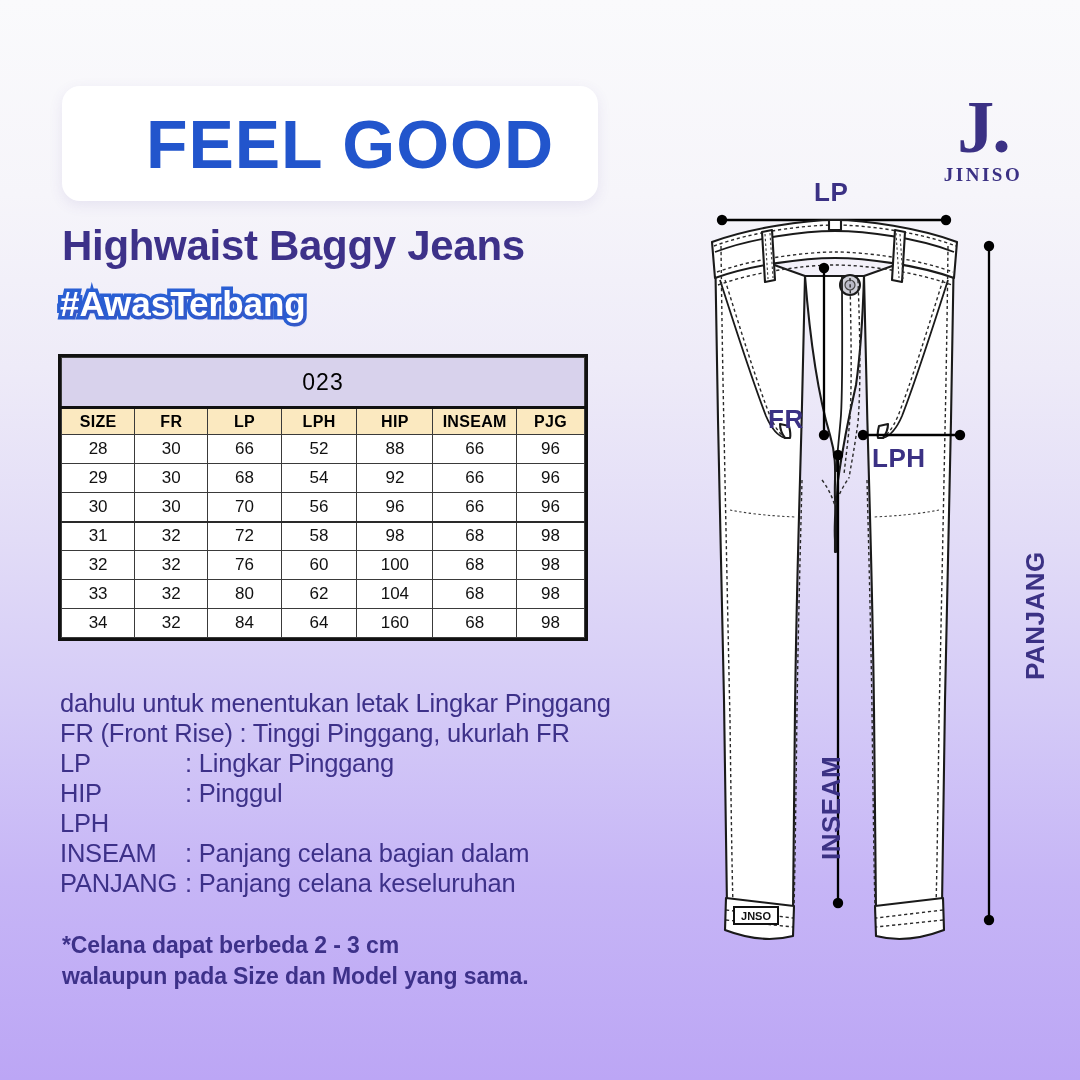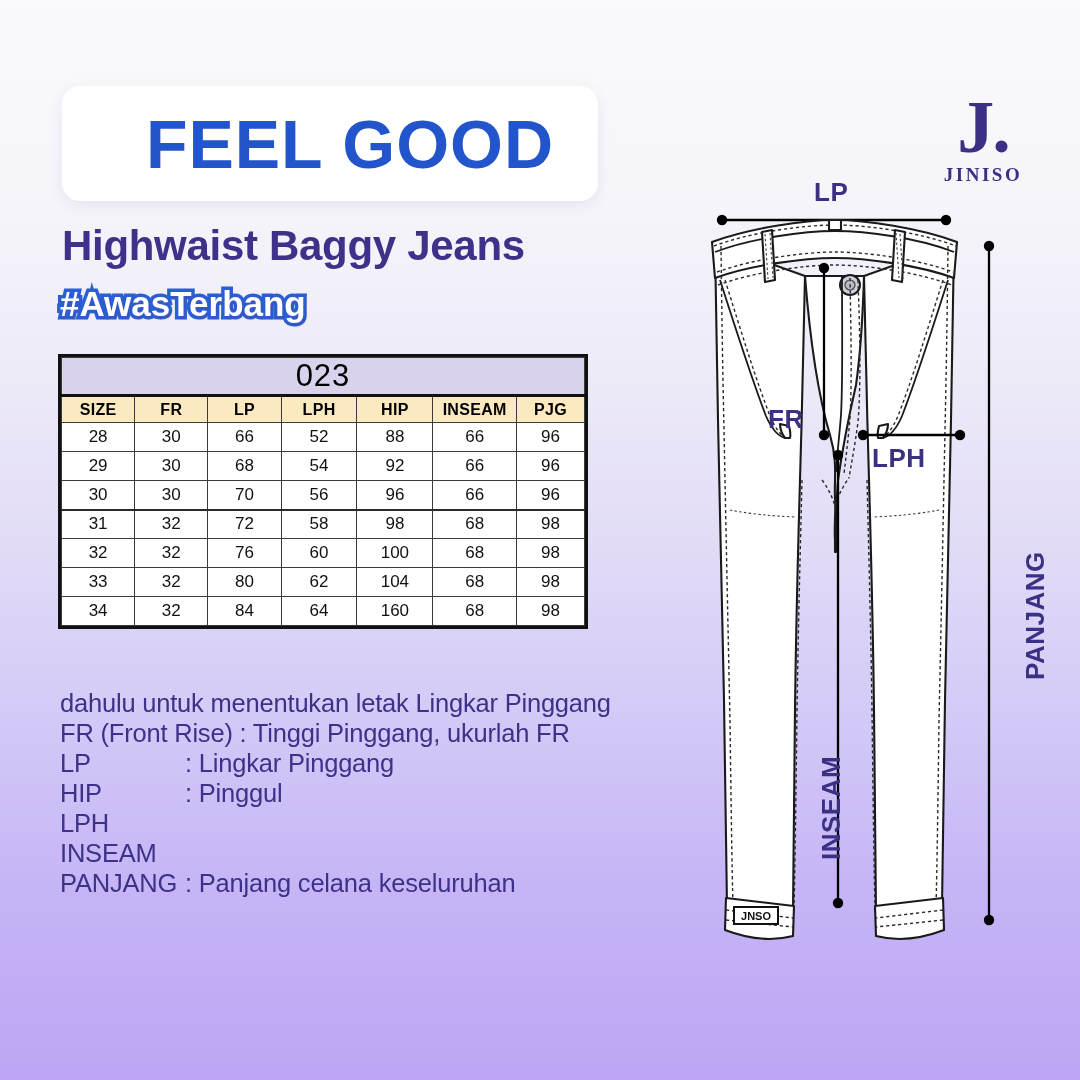--- a/index.html
+++ b/index.html
@@ -68,23 +68,23 @@
     border:1px solid #3A3A3A;
     text-align:center;
     font-family:"Liberation Sans", sans-serif;
   }
 
   
   .model-cell {
     background:#D8D2EC;
     color:#000000;
     font-family:"Liberation Sans", sans-serif;
-    font-size:31px;
+    font-size:23px;
     font-weight:normal;
-    height:36px;
+    height:50px;
     border-bottom:3px solid #111111 !important;
     letter-spacing:1px;
   }
 
   
   .hdr th {
     background:#FBE9C0;
     color:#000000;
     font-size:16px;
     font-weight:bold;
@@ -253,28 +253,33 @@
         </div>
         <div class="row">
           <span class="key">HIP</span>
           <span class="val">: Pinggul</span>
         </div>
         <div class="row">
           <span class="key">LPH</span>
         </div>
         <div class="row">
           <span class="key">INSEAM</span>
+          <span class="val">: Panjang celana bagian dalam</span>
         </div>
         <div class="row">
           <span class="key">PANJANG</span>
           <span class="val">: Panjang celana keseluruhan</span>
         </div>
       </div>
   </div>
 
+  <div id="footnote">
+    <span>*Celana dapat berbeda 2 - 3 cm</span>
+    <span>walaupun pada Size dan Model yang sama.</span>
+  </div>
 </div>
 
 <div id="logo">
   <div class="logo-j">J.</div>
   <div class="logo-word">JINISO</div>
 </div>
 
 <div id="diagram">
   <svg width="390" height="790" viewBox="0 0 390 790">
     <defs>

